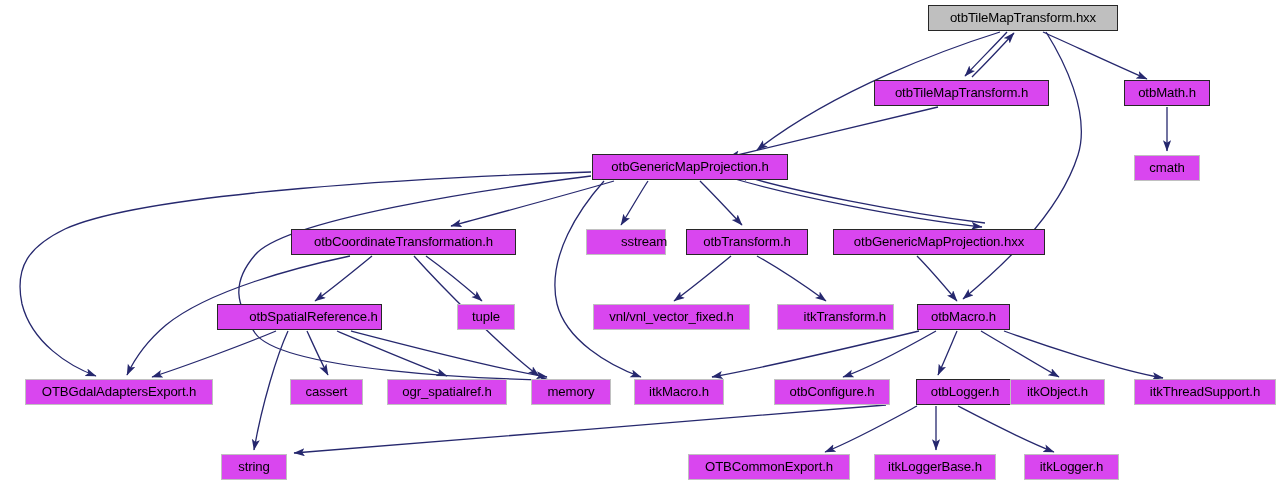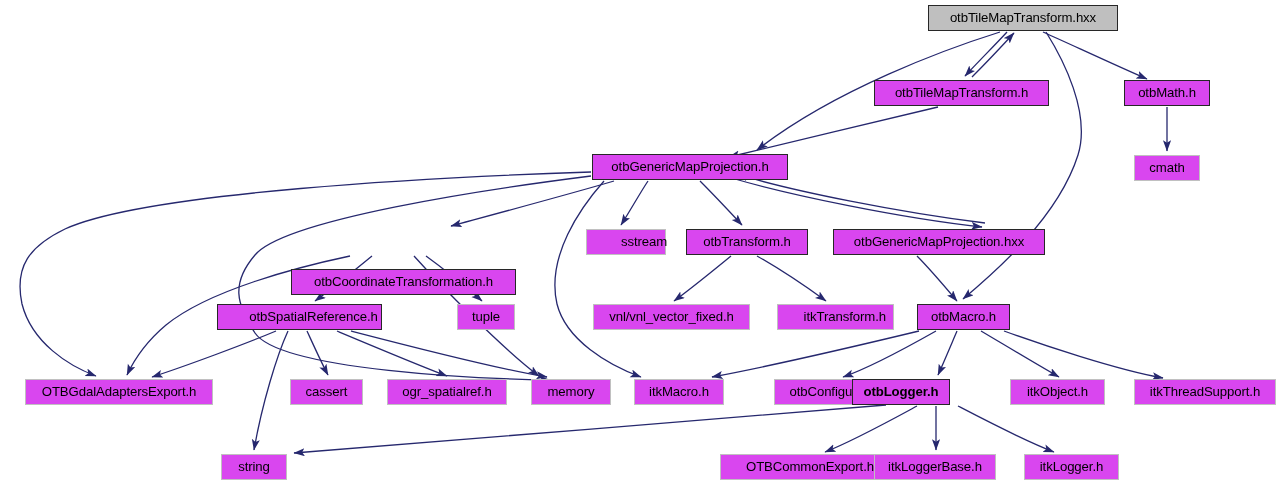--- a/index.html
+++ b/index.html
@@ -116,21 +116,21 @@
       </div>
       <div class="node-box strong" style="left: 1124px; top: 80px; width: 86px;">
         <span class="node-label">otbMath.h</span>
       </div>
       <div class="node-box" style="left: 1134px; top: 155px; width: 66px;">
         <span class="node-label">cmath</span>
       </div>
       <div class="node-box strong" style="left: 592px; top: 154px; width: 196px;">
         <span class="node-label">otbGenericMapProjection.h</span>
       </div>
-      <div class="node-box strong" style="left: 291px; top: 229px; width: 225px; margin-top: 40px;">
+      <div class="node-box strong" style="left: 291px; top: 229px; width: 225px;">
         <span class="node-label">otbCoordinateTransformation.h</span>
       </div>
       <div class="node-box" style="left: 586px; top: 229px; width: 80px; padding-left: 36px;">
         <span class="node-label">sstream</span>
       </div>
       <div class="node-box strong" style="left: 686px; top: 229px; width: 122px;">
         <span class="node-label">otbTransform.h</span>
       </div>
       <div class="node-box strong" style="left: 833px; top: 229px; width: 212px;">
         <span class="node-label">otbGenericMapProjection.hxx</span>
@@ -161,33 +161,33 @@
       </div>
       <div class="node-box" style="left: 531px; top: 379px; width: 80px;">
         <span class="node-label">memory</span>
       </div>
       <div class="node-box" style="left: 634px; top: 379px; width: 90px;">
         <span class="node-label">itkMacro.h</span>
       </div>
       <div class="node-box" style="left: 750px; top: 379px; width: 116px; margin-left: 24px;">
         <span class="node-label">otbConfigure.h</span>
       </div>
-      <div class="node-box strong" style="left: 852px; top: 379px; width: 98px; font-weight: bold;">
+      <div class="node-box strong" style="left: 916px; top: 379px; width: 98px;">
         <span class="node-label">otbLogger.h</span>
       </div>
       <div class="node-box" style="left: 1010px; top: 379px; width: 95px;">
         <span class="node-label">itkObject.h</span>
       </div>
       <div class="node-box" style="left: 1134px; top: 379px; width: 142px;">
         <span class="node-label">itkThreadSupport.h</span>
       </div>
       <div class="node-box" style="left: 221px; top: 454px; width: 66px; text-align: right;">
         <span class="node-label">string</span>
       </div>
-      <div class="node-box" style="left: 720px; top: 454px; width: 162px; justify-content: flex-end;">
+      <div class="node-box" style="left: 688px; top: 454px; width: 162px;">
         <span class="node-label">OTBCommonExport.h</span>
       </div>
       <div class="node-box" style="left: 874px; top: 454px; width: 122px;">
         <span class="node-label">itkLoggerBase.h</span>
       </div>
       <div class="node-box" style="left: 1024px; top: 454px; width: 95px;">
         <span class="node-label">itkLogger.h</span>
       </div>
     </div>
 

